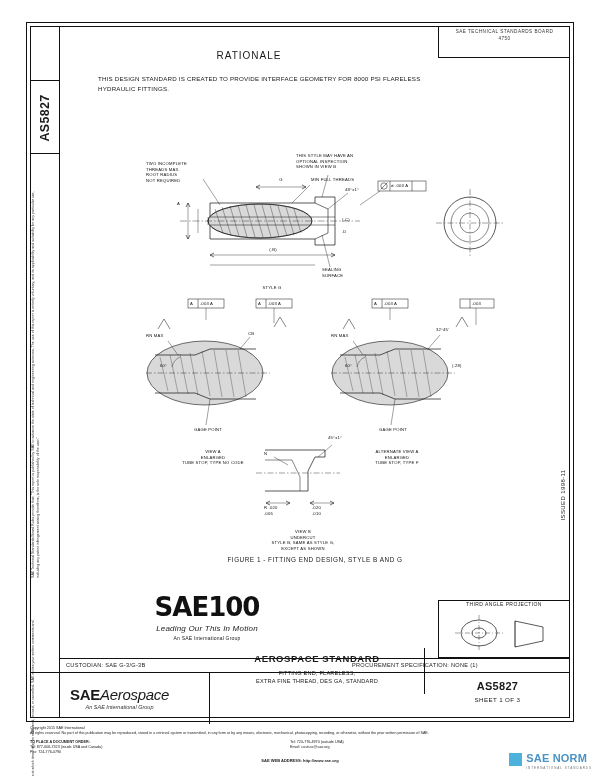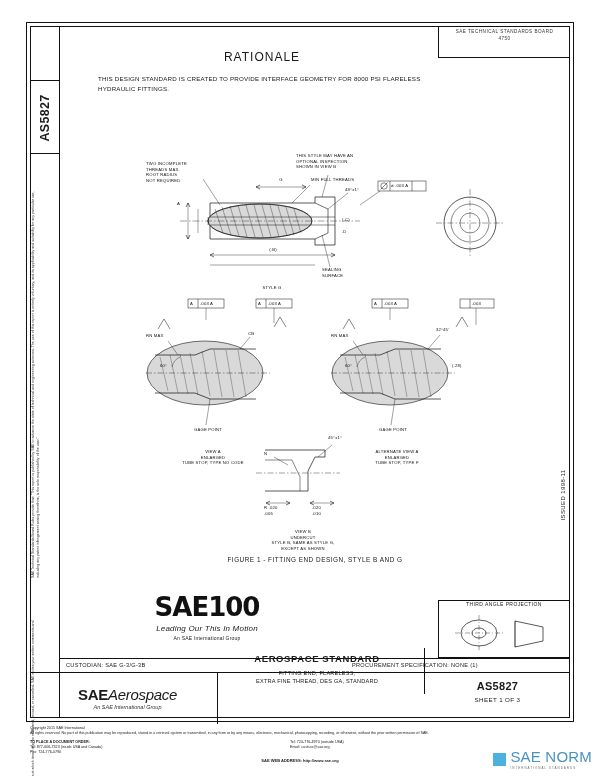--- a/index.html
+++ b/index.html
@@ -112,24 +112,24 @@
     font-size: 4.6px;
     color: #333;
     padding: 3px 4px;
     line-height: 1.5;
   }
   .hdr-line { letter-spacing: 0.5px; }
   .hdr-line.center { text-align: center; }
   
   .rationale-title {
     position: absolute;
-    left: 73px; top: 50px;
+    left: 60px; top: 50px;
     width: 378px;
     text-align: center;
-    font-size: 12px;
+    font-size: 10px;
     letter-spacing: 1px;
     font-weight: normal;
   }
   .rationale-body {
     position: absolute;
     left: 98px; top: 74px;
     width: 330px;
     font-size: 6.2px;
     line-height: 1.6;
     letter-spacing: 0.2px;
@@ -230,21 +230,20 @@
   }
   .tb-cell-left {
     position: absolute;
     left: 30px; top: 672px;
     width: 180px; height: 52px;
     border-right: 0.8px solid #111;
     box-sizing: border-box;
     display: flex;
     align-items: center;
     justify-content: center;
-    margin-left: 8px;
   }
   .tb-cell-mid {
     position: absolute;
     left: 210px; top: 648px;
     width: 215px; height: 46px;
     border-right: 0.8px solid #111;
     box-sizing: border-box;
     text-align: center;
   }
   .tb-cell-right {
@@ -324,22 +323,22 @@
     align-items: center;
     gap: 4px;
     opacity: 0.85;
   }
   .wm-sq {
     width: 13px; height: 13px;
     background: #2fa4d8;
     display: inline-block;
   }
   .wm-txt {
-    font-size: 15px;
-    font-weight: normal;
+    font-size: 11px;
+    font-weight: bold;
     color: #2a7fb8;
     letter-spacing: 0.2px;
   }
   .wm-sub {
     font-size: 3px;
     color: #555;
     letter-spacing: 1px;
   }
   svg { display: block; }
 </style>

